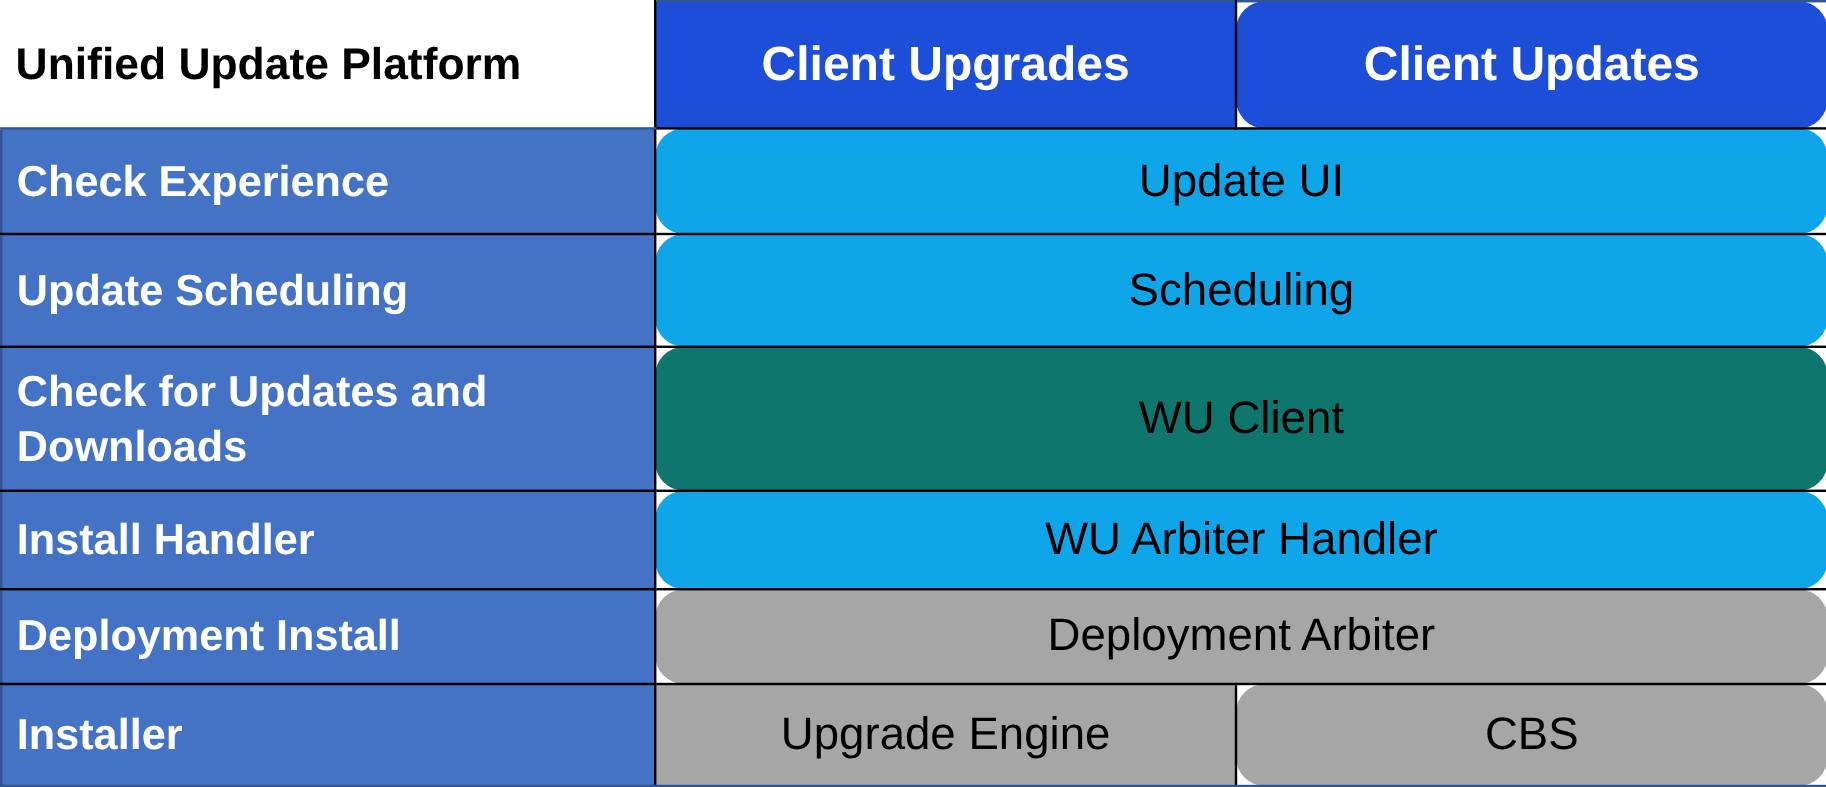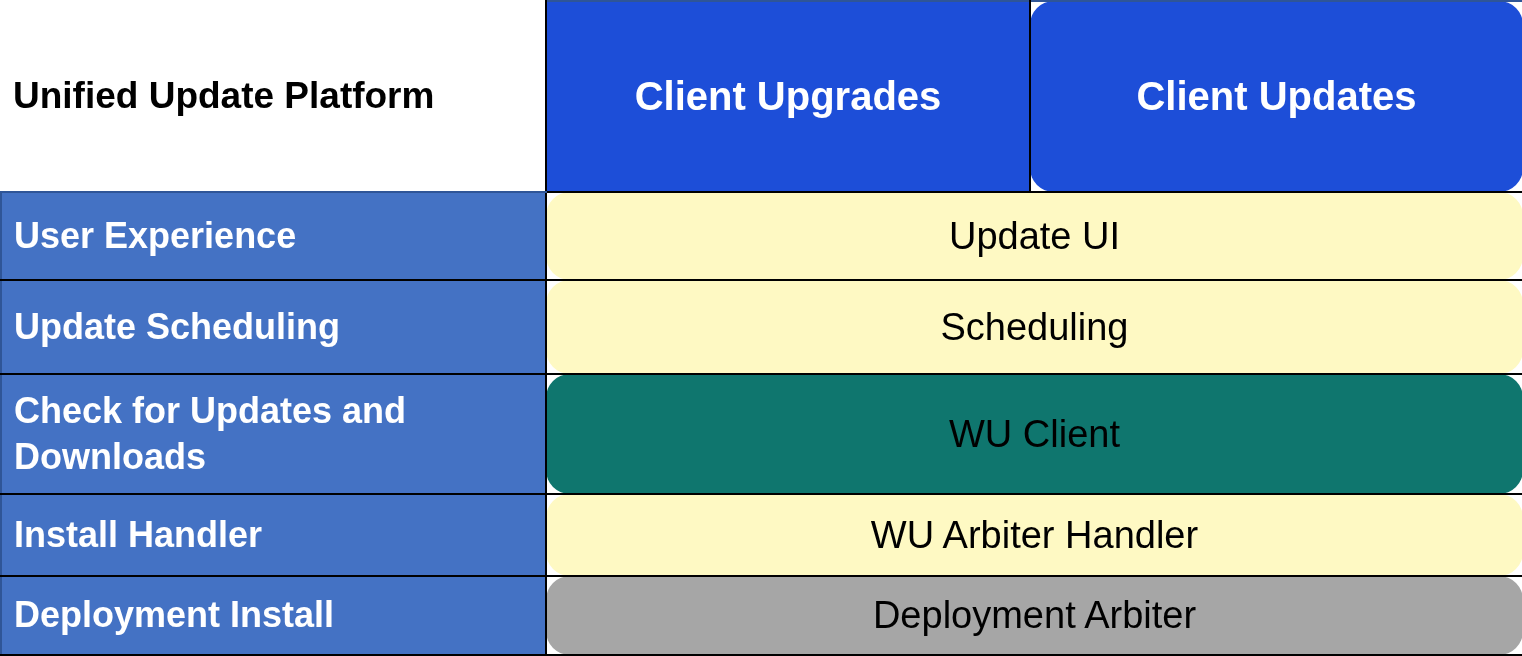--- a/index.html
+++ b/index.html
@@ -62,21 +62,21 @@
     border-left-color: #2f5597 !important;
   }
 
   
   .cell {
     color: #000000;
     font-size: 38px;
     font-weight: normal;
     text-align: center;
   }
-  .fill-yellow { background: #fef9c3; }
+  .fill-yellow { background: #0ea5e9; }
   .fill-green  { background: #0f766e; }
   .fill-gray   { background: #A6A6A6; }
 
   
   .edge-right  { border-right-color: #2f5597 !important; border-radius: 24px; }
   .edge-bottom { border-bottom-color: #2f5597 !important; }
 </style>
 </head>
 <body>
 
@@ -87,21 +87,21 @@
     <col style="width:493px">
   </colgroup>
   <tbody>
     <tr>
       <td class="title-cell">Unified Update Platform</td>
       <td class="col-head">Client Upgrades</td>
       <td class="col-head edge-right">Client Updates</td>
     </tr>
 
     <tr style="height:88px">
-      <td class="row-head">User Experience</td>
+      <td class="row-head">Check Experience</td>
       <td class="cell fill-yellow edge-right" colspan="2">Update UI</td>
     </tr>
 
     <tr style="height:94px">
       <td class="row-head">Update Scheduling</td>
       <td class="cell fill-yellow edge-right" colspan="2">Scheduling</td>
     </tr>
 
     <tr style="height:120px">
       <td class="row-head">Check for Updates and Downloads</td>
@@ -111,14 +111,19 @@
     <tr style="height:82px">
       <td class="row-head">Install Handler</td>
       <td class="cell fill-yellow edge-right" colspan="2">WU Arbiter Handler</td>
     </tr>
 
     <tr style="height:79px">
       <td class="row-head">Deployment Install</td>
       <td class="cell fill-gray edge-right" colspan="2">Deployment Arbiter</td>
     </tr>
 
+    <tr style="height:85px">
+      <td class="row-head edge-bottom">Installer</td>
+      <td class="cell fill-gray edge-bottom">Upgrade Engine</td>
+      <td class="cell fill-gray edge-bottom edge-right">CBS</td>
+    </tr>
   </tbody>
 </table>
 
 </body></html>

